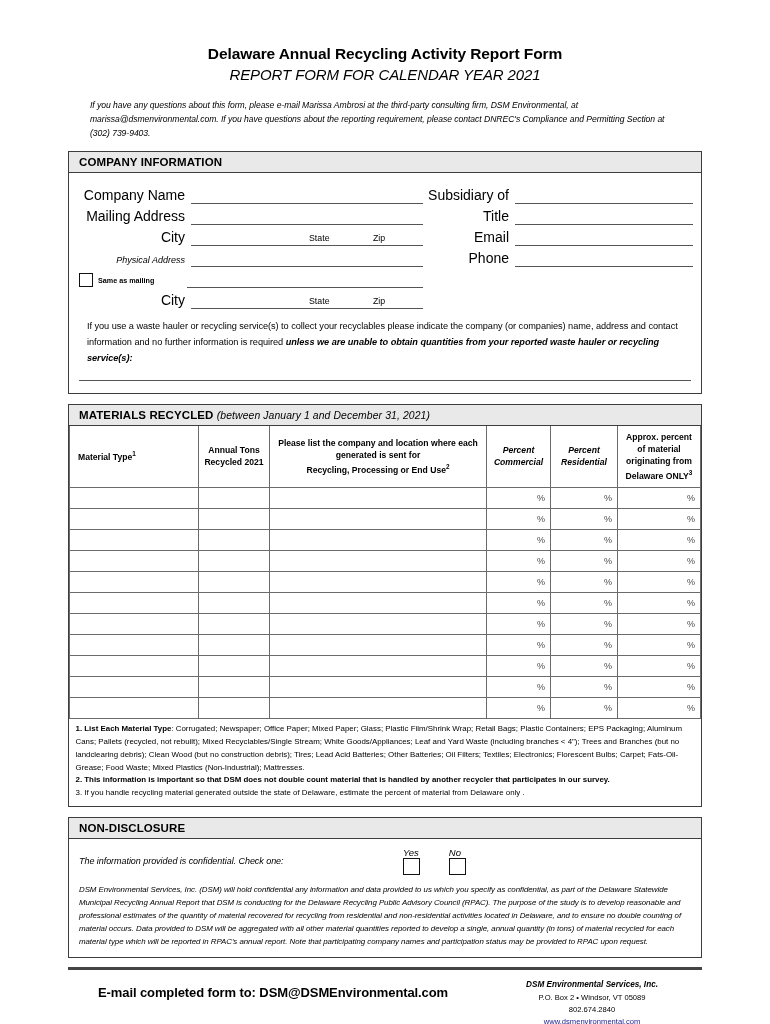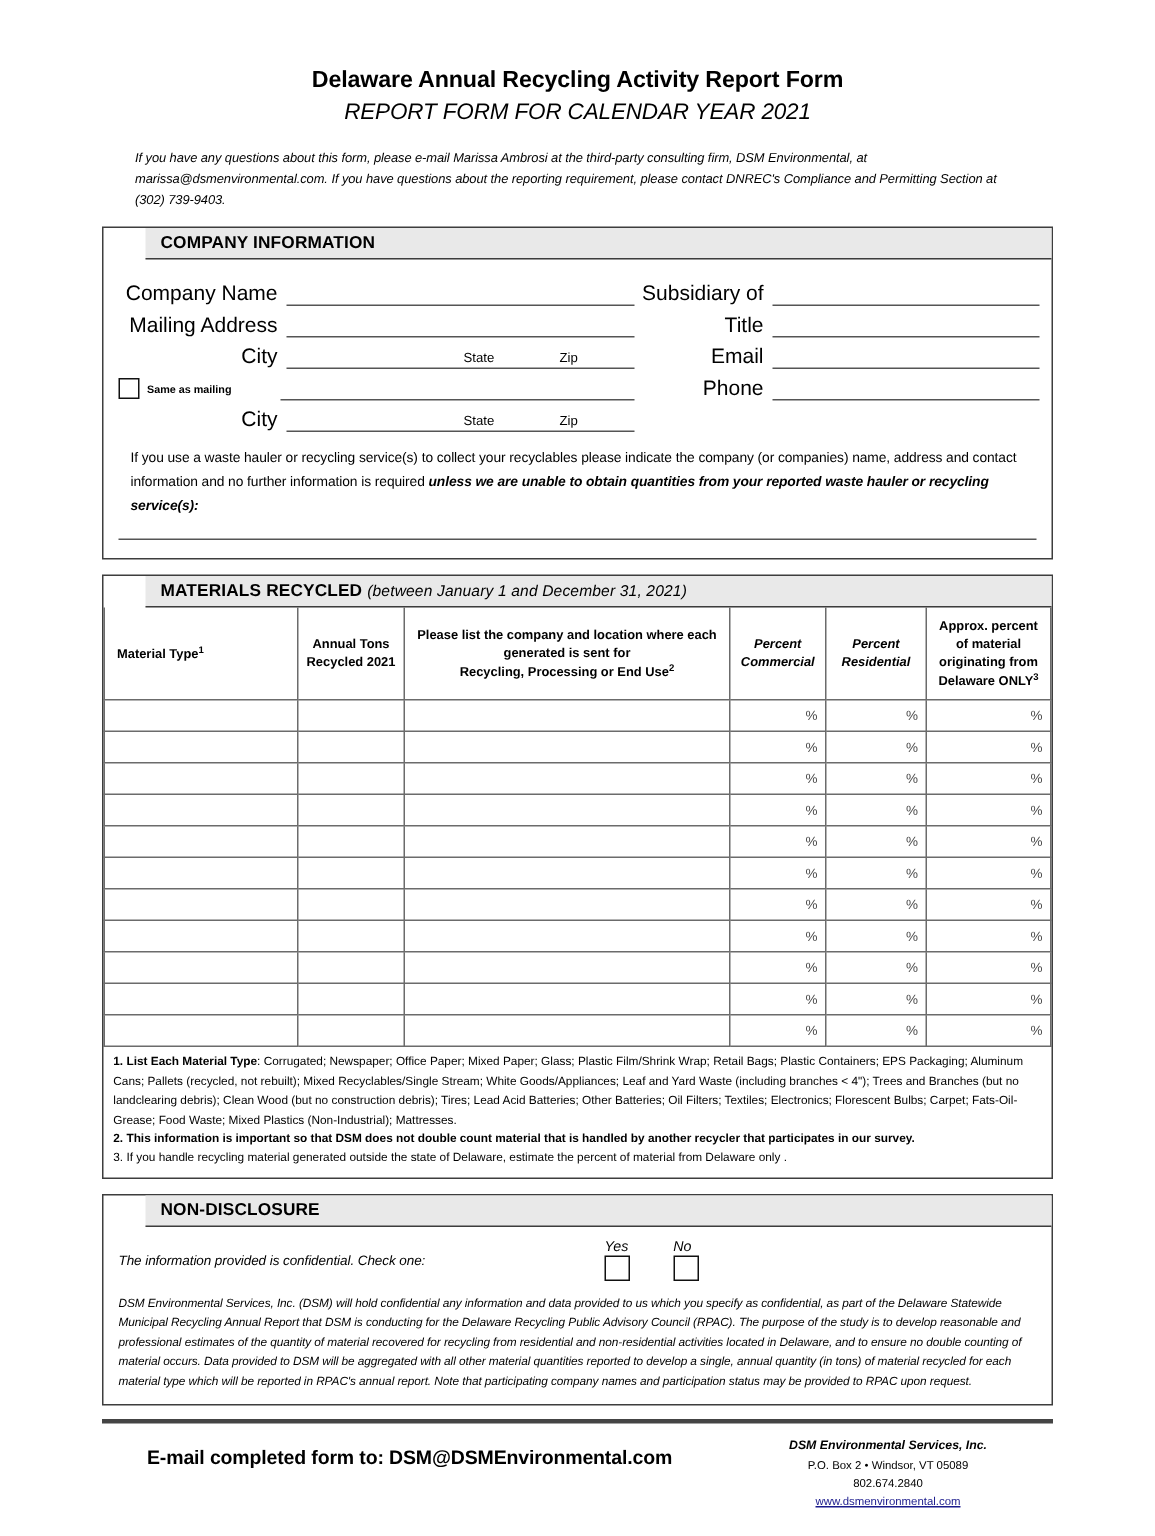--- a/index.html
+++ b/index.html
@@ -55,21 +55,20 @@
     background: #fff;
     box-sizing: border-box;
   }
   .section-header {
     background: #e9e9e9;
     border-bottom: 1.6px solid #3d3d3d;
     padding: 4px 8px 4px 10px;
     font-size: 11.5px;
     font-weight: bold;
     letter-spacing: 0.1px;
-    margin-left: 28px;
   }
   .section-header .hdr-note {
     font-weight: normal;
     font-style: italic;
     font-size: 10.4px;
   }
 
   
   .company-body { padding: 10px 8px 6px 8px; }
   .cols { display: flex; }
@@ -305,20 +304,24 @@
           </div>
 
           <div class="frow">
             <div class="flabel">City</div>
             <div class="csz">
               <span class="st">State</span>
               <span class="zp">Zip</span>
             </div>
           </div>
 
+          <div class="frow">
+            <div class="phys-label">Physical Address</div>
+            <div class="fline"></div>
+          </div>
 
           <div class="samebox-row">
             <div class="samebox-wrap">
               <span class="checkbox-sm"></span>
               <span class="same-text">Same as mailing</span>
             </div>
             <div class="fline"></div>
           </div>
 
           <div class="frow">

